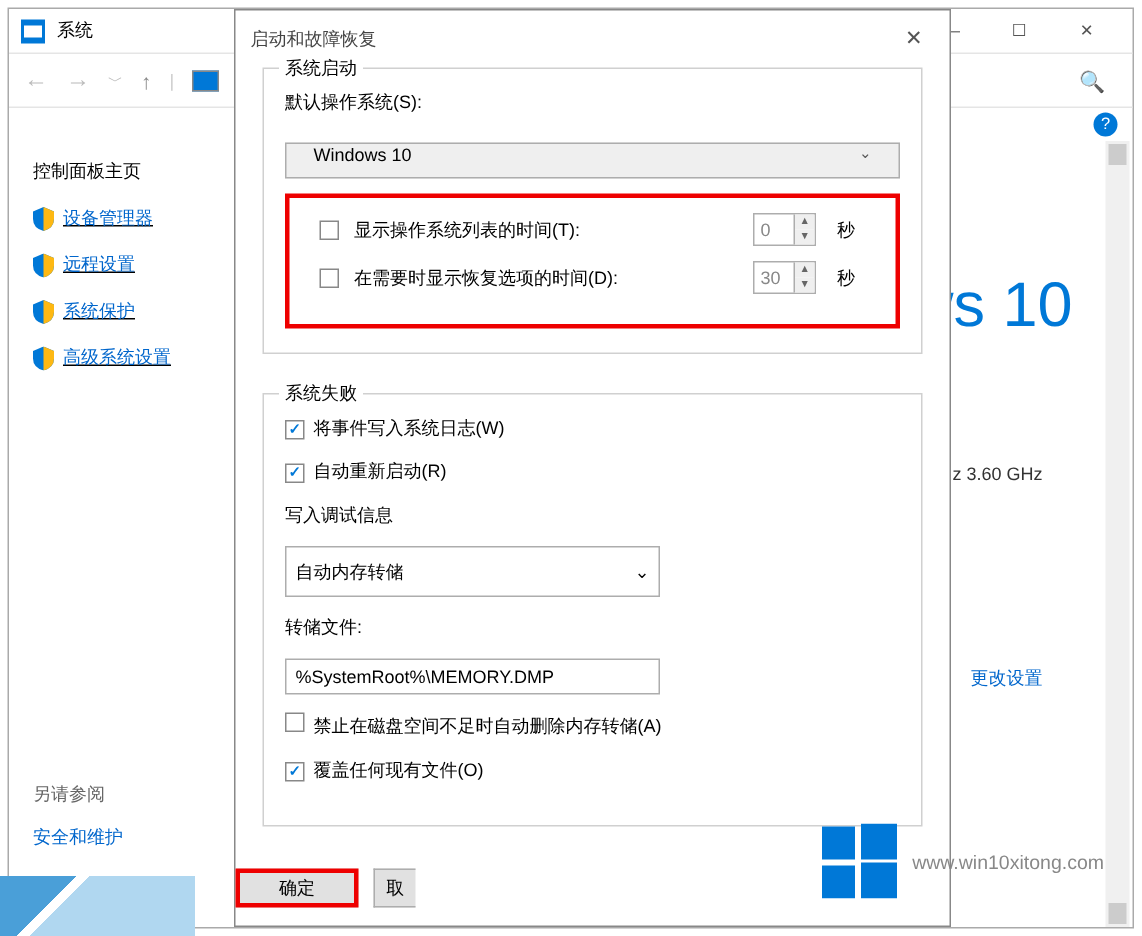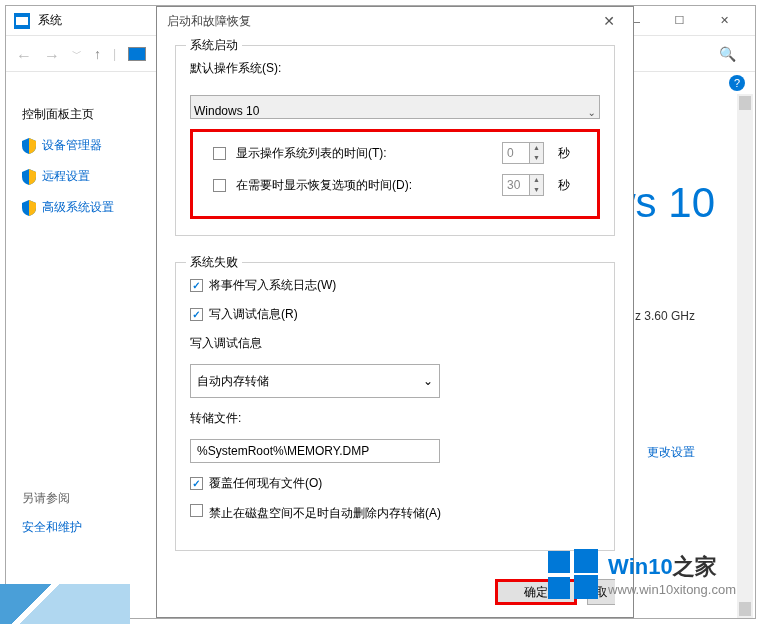--- a/index.html
+++ b/index.html
@@ -17,65 +17,65 @@
     .nav-arrow { color: #bbb; font-size: 16px; }
     .nav-up { color: #888; font-size: 14px; }
     .addr-icon { width: 18px; height: 14px; background: #0078d7; border: 1px solid #888; }
     .search-icon { margin-left: auto; margin-right: 8px; color: #888; font-size: 14px; }
     .info-strip { height: 22px; display: flex; justify-content: flex-end; align-items: center; padding-right: 10px; }
     .info-icon { width: 16px; height: 16px; border-radius: 50%; background: #0078d7; color: #fff; font-size: 11px; display: flex; align-items: center; justify-content: center; }
 
     .bg-body { display: flex; height: calc(100% - 88px); }
     .sidebar { width: 150px; padding: 12px 16px; }
     .sidebar-title { color: #000000; font-size: 12px; margin-bottom: 14px; }
-    .sidebar-item { display: flex; align-items: center; gap: 6px; margin-bottom: 14px; }
+    .sidebar-item { display: flex; align-items: center; gap: 6px; margin-bottom: 14px; text-decoration: underline; }
     .shield-icon { width: 14px; height: 16px; display: inline-block; }
     .shield-icon svg { width: 14px; height: 16px; }
     .sidebar-link { color: #0066cc; font-size: 12px; }
     .sidebar-sep { height: 260px; }
     .sidebar-ref { font-size: 12px; color: #666; margin-bottom: 12px; }
 
     .bg-main { flex: 1; position: relative; padding-right: 24px; }
     .bg-win10-text { position: absolute; right: 40px; top: 85px; font-size: 42px; color: #0078d7; font-weight: 300; }
     .bg-cpu { position: absolute; right: 60px; top: 215px; font-size: 12px; color: #333; }
     .bg-change { position: absolute; right: 60px; top: 350px; font-size: 12px; color: #0066cc; }
     .bg-scroll { position: absolute; right: 2px; top: 0; bottom: 0; width: 16px; background: #f0f0f0; }
     .bg-scroll::before { content: ""; position: absolute; top: 2px; left: 2px; right: 2px; height: 14px; background: #ccc; }
     .bg-scroll::after { content: ""; position: absolute; bottom: 2px; left: 2px; right: 2px; height: 14px; background: #ccc; }
 
     
     .dialog { position: absolute; left: 156px; top: 6px; width: 478px; height: 612px; background: #fff; border: 1px solid #888; }
-    .dlg-titlebar { height: 28px; display: flex; align-items: center; padding: 0 10px; }
+    .dlg-titlebar { height: 28px; display: flex; align-items: flex-end; padding: 0 10px; }
     .dlg-title { font-size: 12px; color: #444; }
     .dlg-close { margin-left: auto; color: #555; font-size: 14px; padding: 2px 8px; }
     .dlg-body { padding: 10px 18px; }
 
     .group { border: 1px solid #d0d0d0; padding: 14px 14px 16px 14px; position: relative; margin-bottom: 26px; }
     .group-title { position: absolute; top: -9px; left: 10px; background: #fff; padding: 0 4px; font-size: 12px; }
     .row { margin-bottom: 10px; font-size: 12px; }
     .lbl { display: block; margin-bottom: 18px; }
-    .select { width: 100%; height: 24px; border: 1px solid #adadad; background: #efefef; padding: 0 3px; display: flex; align-items: flex-end; justify-content: space-between; font-size: 12px; }
+    .select { width: 100%; height: 24px; border: 1px solid #adadad; background: #efefef; padding: 0 18px; display: flex; align-items: flex-start; justify-content: space-between; font-size: 12px; }
     .select .chev { color: #555; font-size: 10px; }
 
     .redbox { border: 3px solid #e00; padding: 10px 20px; margin-top: 10px; }
     .timrow { display: flex; align-items: center; margin-bottom: 10px; font-size: 12px; gap: 4px; }
     .chk { width: 13px; height: 13px; border: 1px solid #888; margin-right: 6px; display: inline-flex; align-items: center; justify-content: center; font-size: 10px; background: #fff; }
     .chk.on::before { content: "✓"; color: #0078d7; font-weight: bold; }
     .timrow .tlbl { flex: 0 0 262px; }
     .spin { width: 42px; height: 22px; border: 1px solid #adadad; display: flex; align-items: center; }
     .spin-val { flex: 1; padding: 0 4px; color: #888; font-size: 12px; }
     .spin-btns { width: 14px; display: flex; flex-direction: column; border-left: 1px solid #adadad; }
     .spin-btns span { height: 10px; font-size: 7px; text-align: center; background: #efefef; color: #666; line-height: 10px; }
     .unit { margin-left: 10px; }
 
     .group2 .row { margin-bottom: 12px; }
     .sel2 { width: 250px; height: 24px; border: 1px solid #adadad; background: #fff; padding: 16px 6px; display: flex; align-items: center; justify-content: space-between; font-size: 12px; }
     .txt { width: 250px; height: 24px; border: 1px solid #adadad; padding: 0 6px; font-size: 12px; }
 
-    .dlg-btns { position: absolute; bottom: 12px; left: 0; right: 0; display: flex; justify-content: flex-end; padding-right: 18px; gap: 10px; }
+    .dlg-btns { position: absolute; bottom: 12px; left: 0; right: 0; display: flex; justify-content: flex-start; padding-right: 18px; gap: 10px; }
     .btn { width: 82px; height: 26px; border: 1px solid #adadad; background: #e1e1e1; font-size: 12px; display: flex; align-items: center; justify-content: center; }
     .btn.primary { border: 3px solid #e00; }
 
     
     .watermark { position: absolute; right: 25px; bottom: 25px; display: flex; align-items: center; gap: 10px; }
     .wm-logo { width: 50px; height: 50px; }
     .wm-logo svg { width: 50px; height: 50px; }
     .wm-txt .wm1 { font-size: 22px; font-weight: bold; color: #333; }
     .wm-txt .wm1 span { color: #0078d7; }
     .wm-txt .wm2 { font-size: 13px; color: #888; }
@@ -117,20 +117,27 @@
               <path d="M7 0 L7 16 Q14 14 14 8 L14 3 Z" fill="#fdb813"></path>
             </svg></span>
         <span class="sidebar-link">设备管理器</span>
       </div>
       <div class="sidebar-item">
         <span class="shield-icon"><svg viewBox="0 0 14 16">
               <path d="M7 0 L14 3 L14 8 Q14 14 7 16 Q0 14 0 8 L0 3 Z" fill="#0078d7"></path>
               <path d="M7 0 L7 16 Q14 14 14 8 L14 3 Z" fill="#fdb813"></path>
             </svg></span>
         <span class="sidebar-link">远程设置</span>
+      </div>
+      <div class="sidebar-item">
+        <span class="shield-icon"><svg viewBox="0 0 14 16">
+              <path d="M7 0 L14 3 L14 8 Q14 14 7 16 Q0 14 0 8 L0 3 Z" fill="#0078d7"></path>
+              <path d="M7 0 L7 16 Q14 14 14 8 L14 3 Z" fill="#fdb813"></path>
+            </svg></span>
+        <span class="sidebar-link">系统保护</span>
       </div>
       <div class="sidebar-item">
         <span class="shield-icon"><svg viewBox="0 0 14 16">
               <path d="M7 0 L14 3 L14 8 Q14 14 7 16 Q0 14 0 8 L0 3 Z" fill="#0078d7"></path>
               <path d="M7 0 L7 16 Q14 14 14 8 L14 3 Z" fill="#fdb813"></path>
             </svg></span>
         <span class="sidebar-link">高级系统设置</span>
       </div>
       <div class="sidebar-sep"></div>
       <div class="sidebar-ref">另请参阅</div>
@@ -185,49 +192,48 @@
               </div>
           </div>
           <span class="unit">秒</span>
         </div>
       </div>
     </div>
 
     <div class="group group2">
       <span class="group-title">系统失败</span>
       <div class="row"><span class="chk on"></span><span>将事件写入系统日志(W)</span></div>
-      <div class="row"><span class="chk on"></span><span>写入调试信息(R)</span></div>
+      <div class="row"><span class="chk on"></span><span>自动重新启动(R)</span></div>
       <div class="row" style="margin-top:6px"><span>写入调试信息</span></div>
       <div class="row">
         <div class="sel2">
           <span>自动内存转储</span>
           <span class="chev">⌄</span>
         </div>
       </div>
       <div class="row" style="margin-top:6px"><span>转储文件:</span></div>
       <div class="row"><input class="txt" value="%SystemRoot%\MEMORY.DMP" style=""></div>
+      <div class="row"><span class="chk"></span><span>禁止在磁盘空间不足时自动删除内存转储(A)</span></div>
       <div class="row"><span class="chk on"></span><span>覆盖任何现有文件(O)</span></div>
-      <div class="row"><span class="chk"></span><span>禁止在磁盘空间不足时自动删除内存转储(A)</span></div>
     </div>
   </div>
 
   <div class="dlg-btns">
     <div class="btn primary">确定</div>
     <div class="btn" style="width:28px;border-right:none">取</div>
   </div>
 </div>
 
 <div class="watermark">
   <div class="wm-logo">
     <svg viewBox="0 0 50 50">
         <rect x="0" y="2" width="22" height="22" fill="#0078d7"></rect>
         <rect x="26" y="0" width="24" height="24" fill="#0078d7"></rect>
         <rect x="0" y="28" width="22" height="22" fill="#0078d7"></rect>
         <rect x="26" y="26" width="24" height="24" fill="#0078d7"></rect>
       </svg>
   </div>
   <div class="wm-txt">
-    <div class="wm1"><span>Win10</span><b style="color:#333">之家</b></div>
     <div class="wm2">www.win10xitong.com</div>
   </div>
 </div>
 
 <div class="corner"></div>
 
 </body></html>

